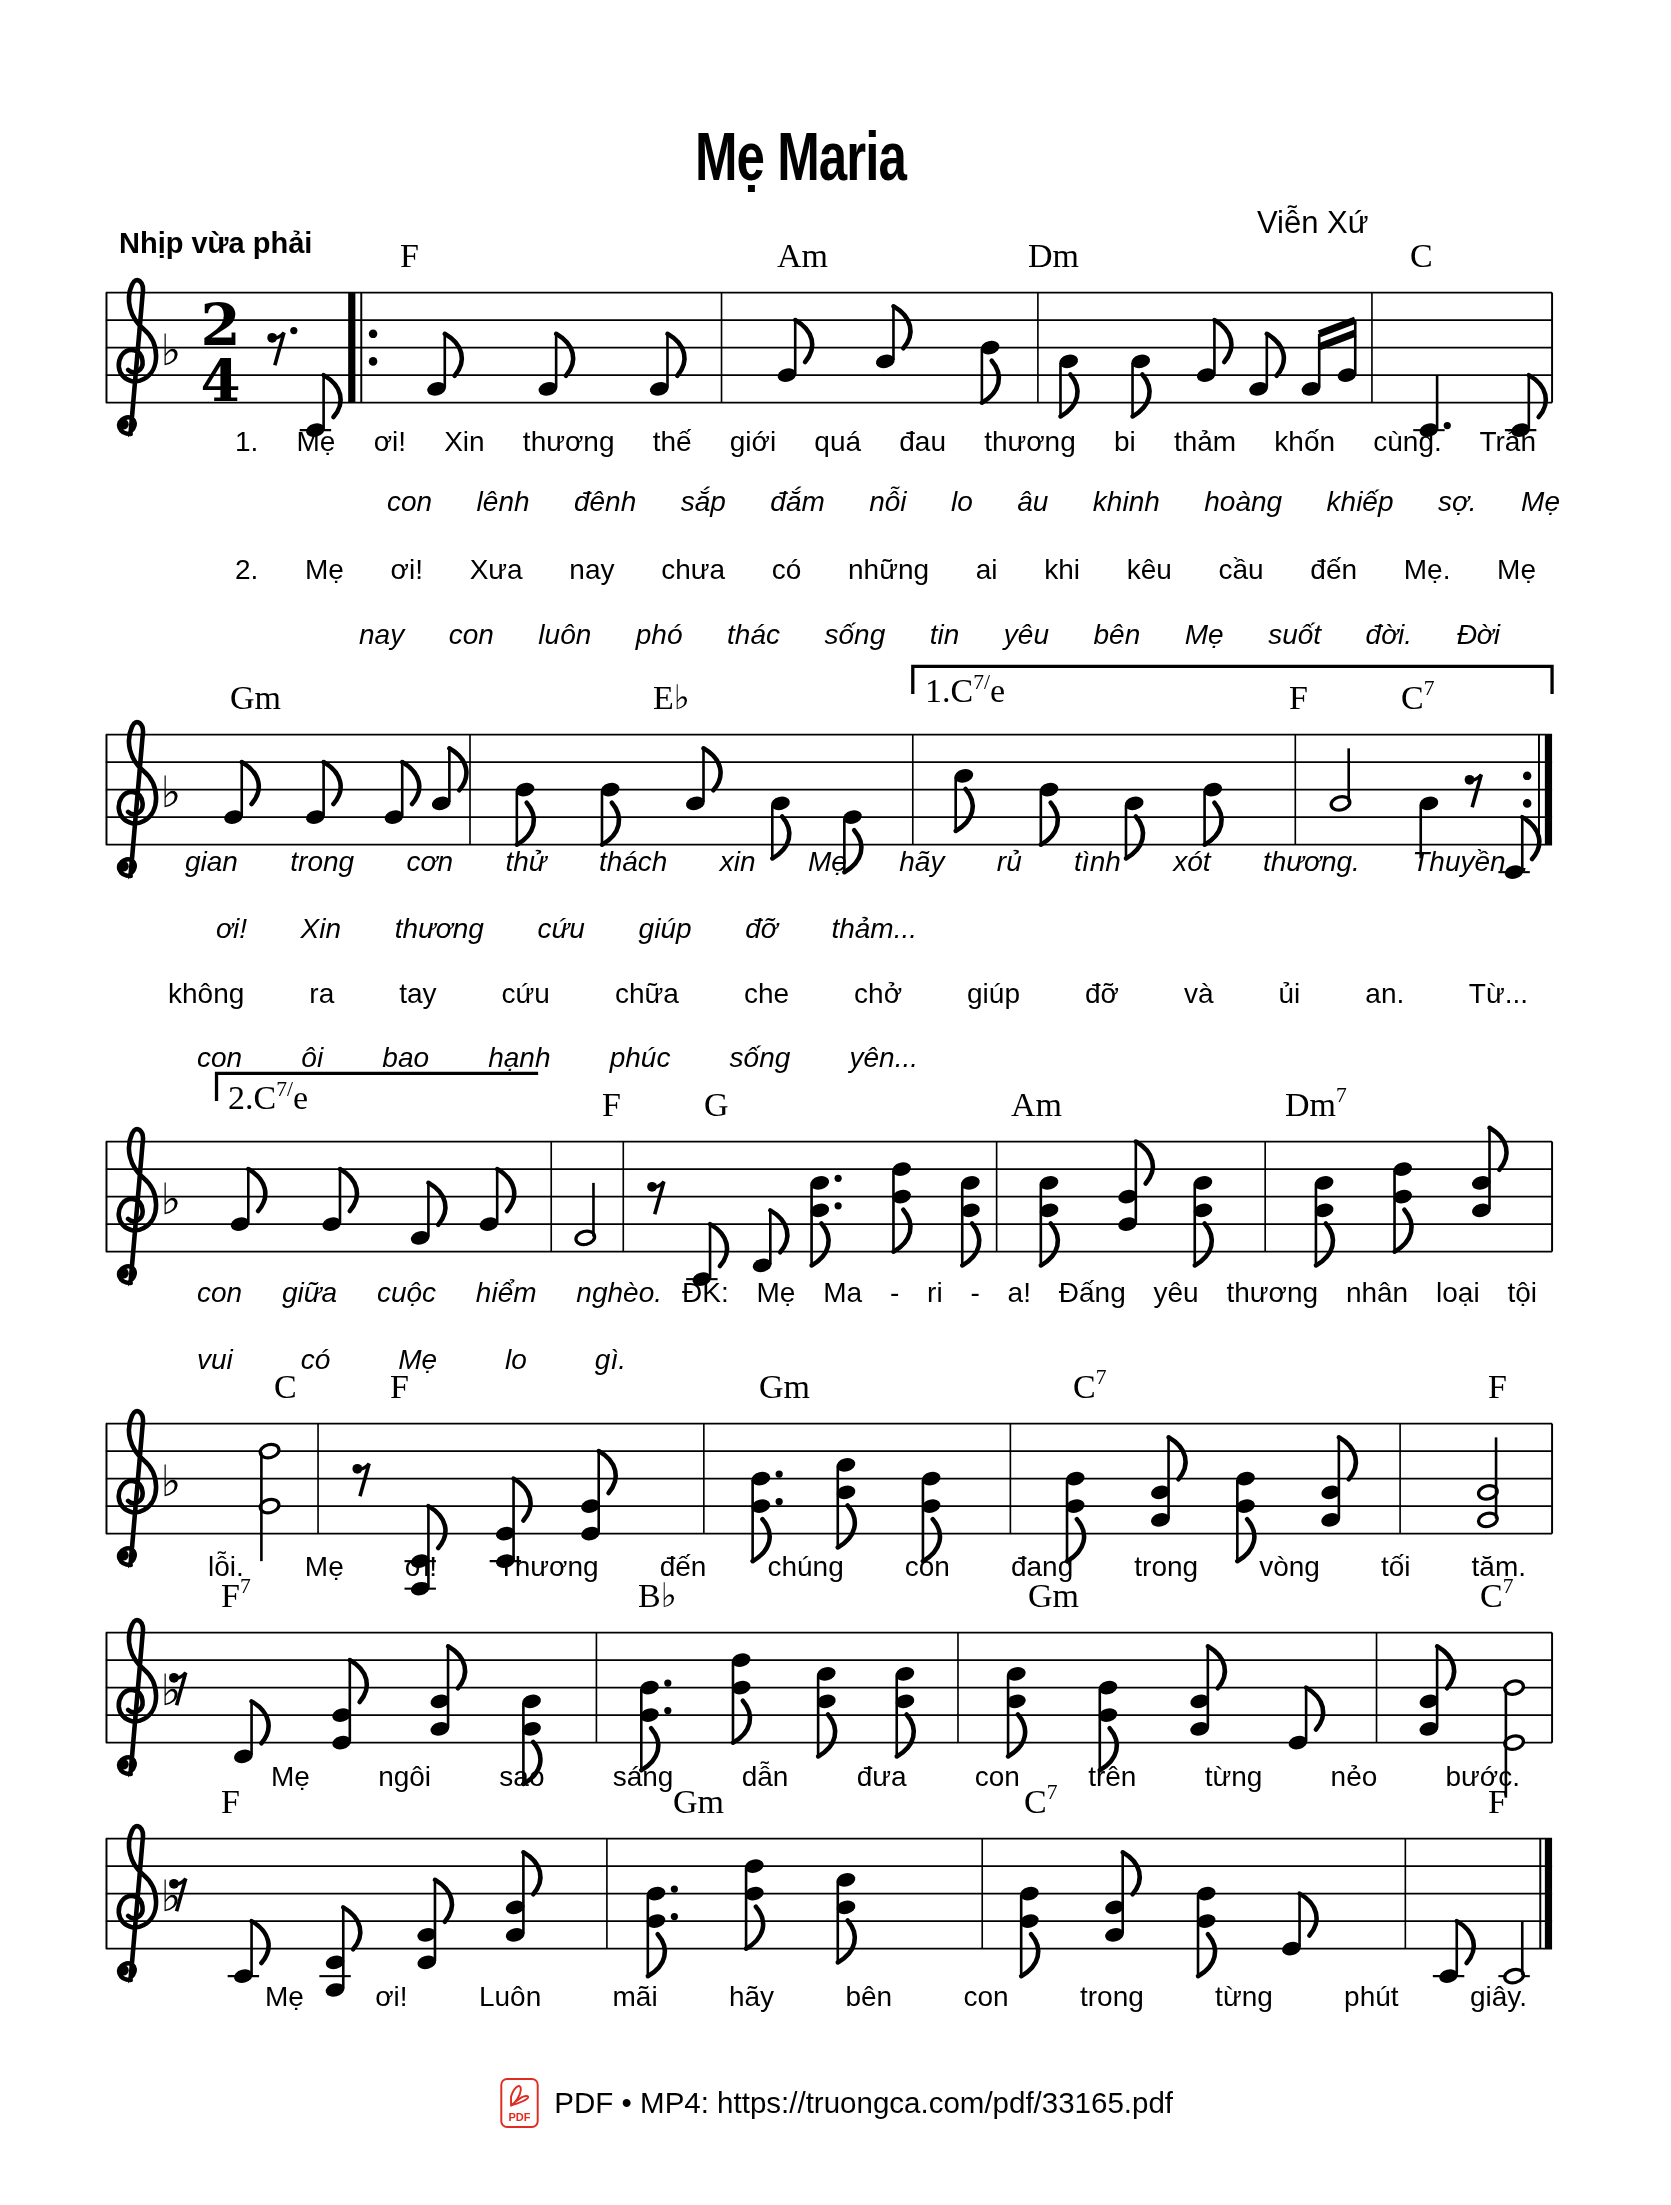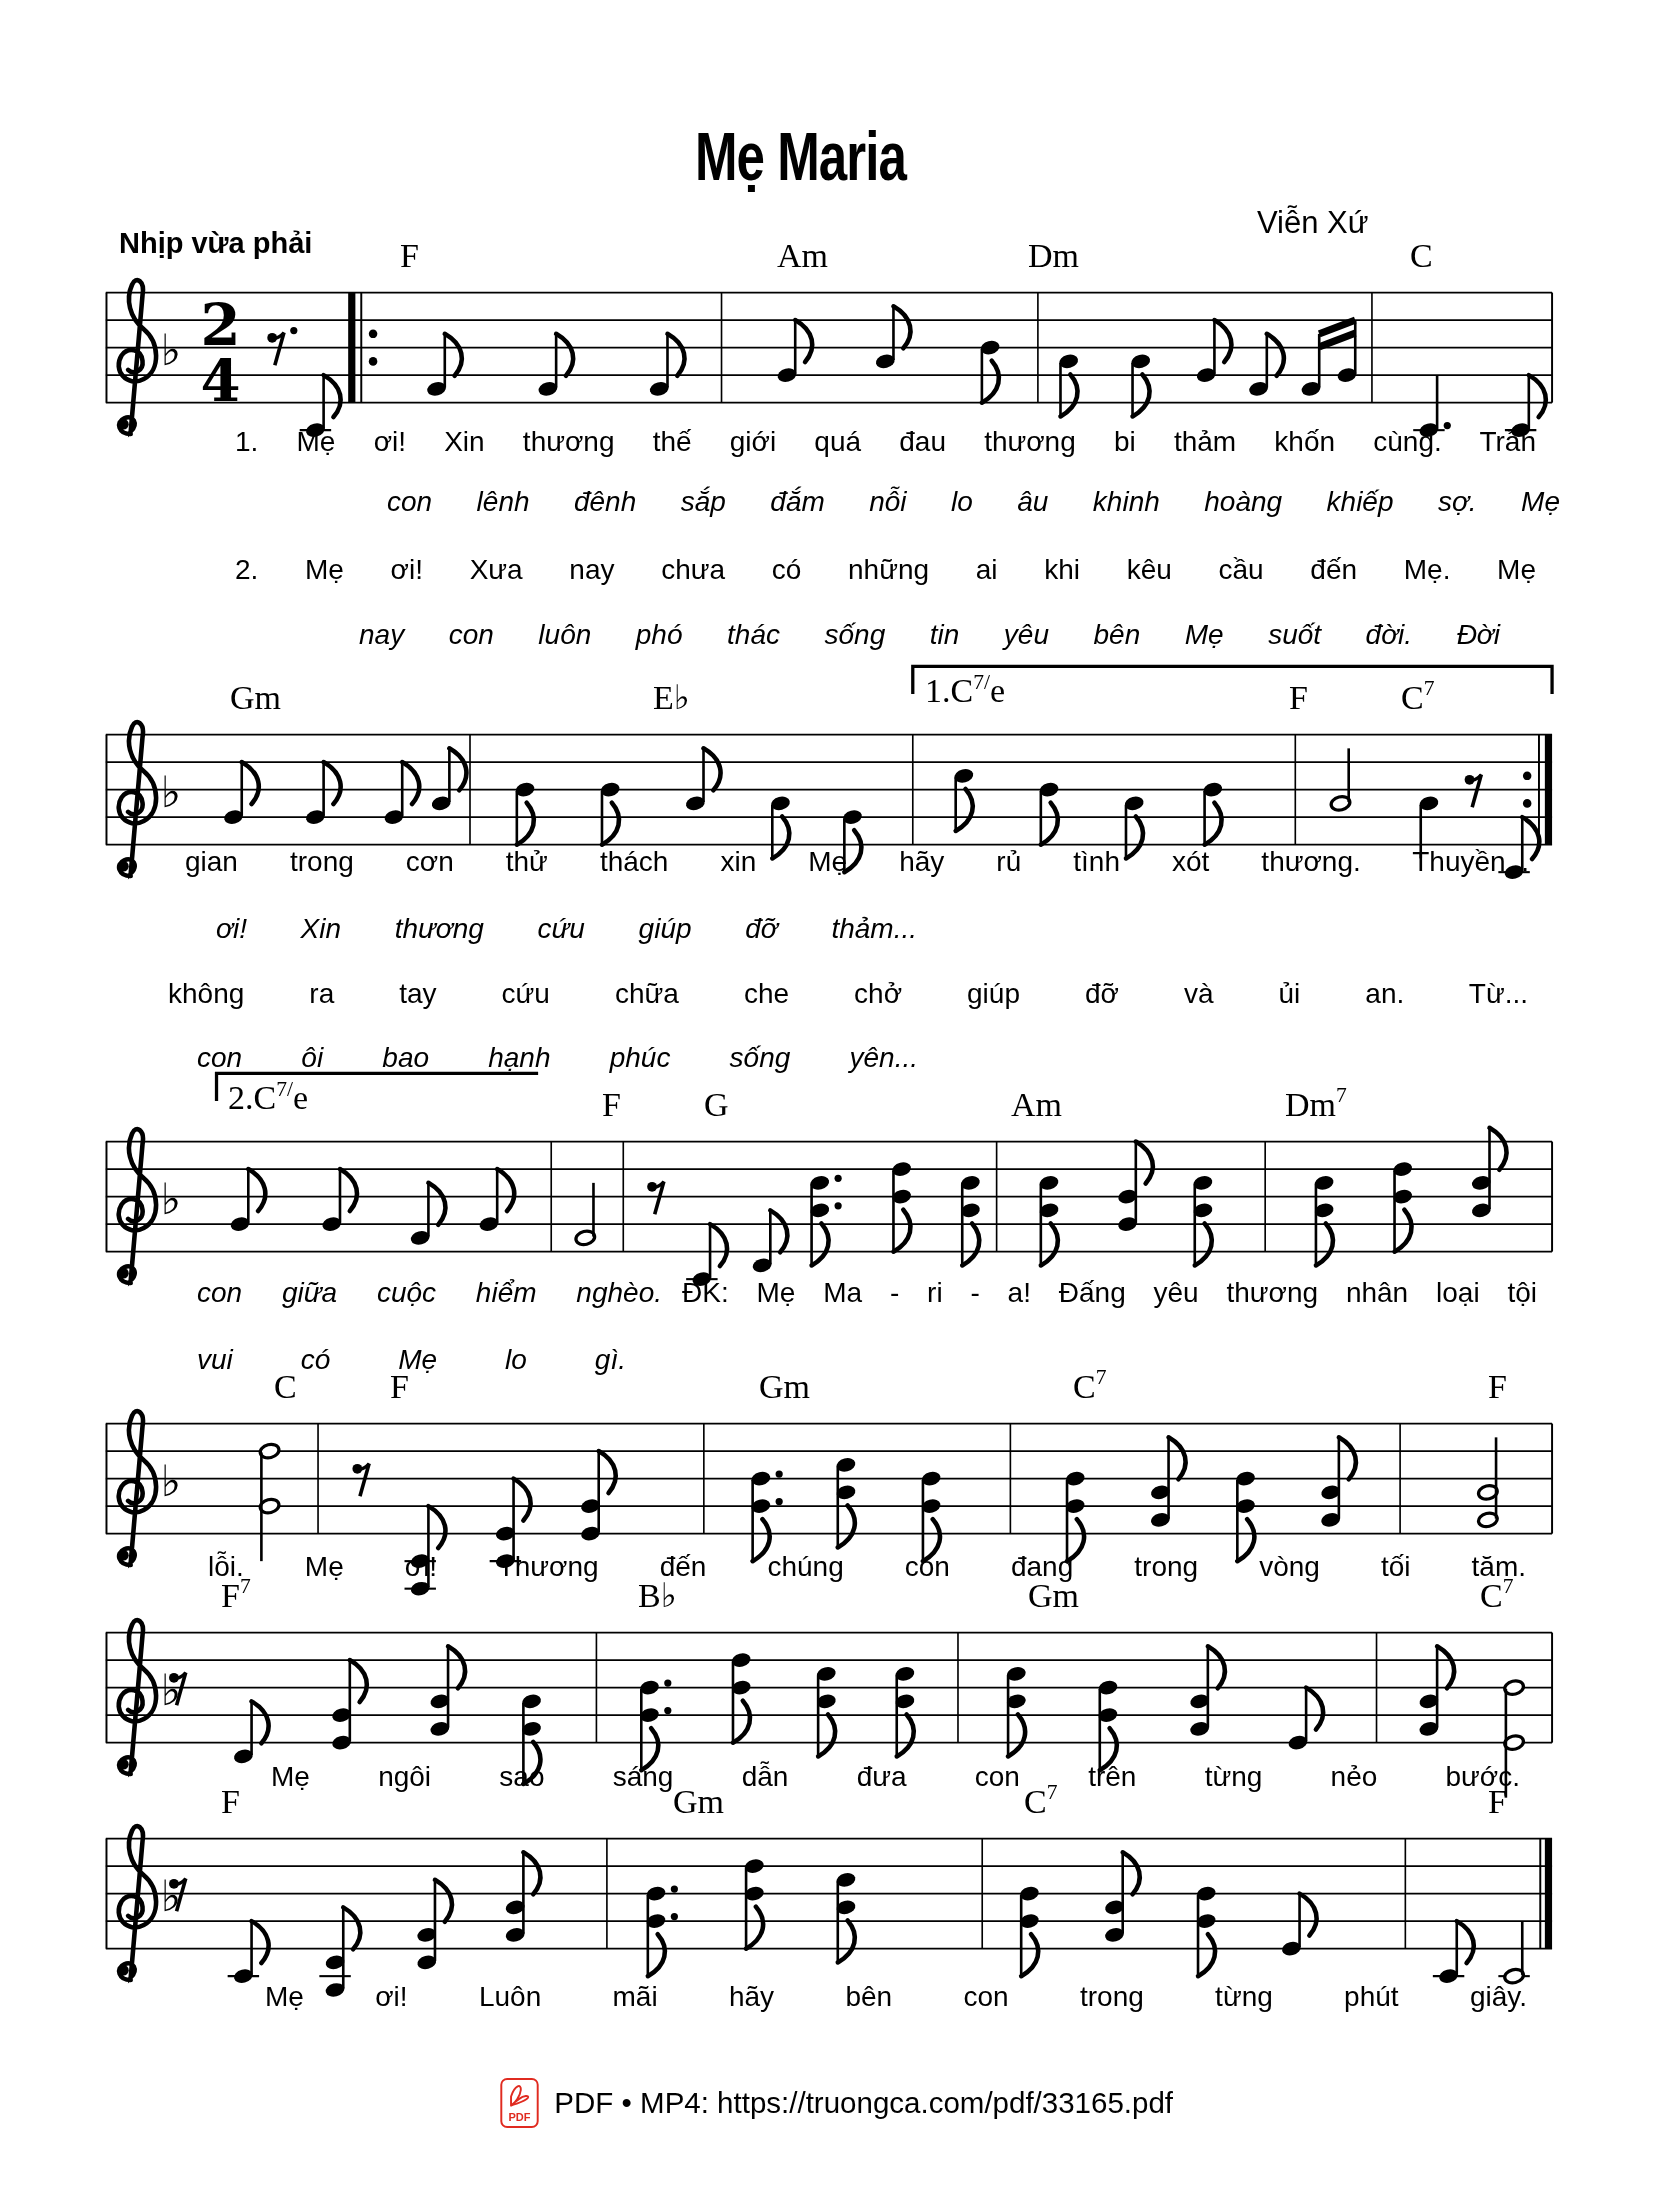--- a/index.html
+++ b/index.html
@@ -529,21 +529,21 @@
       </svg>
       <div class="chord" style="left: 142px; top: 25px;"><span>F</span></div>
       <div class="chord" style="left: 594px; top: 25px;"><span>Gm</span></div>
       <div class="chord" style="left: 945px; top: 25px;"><span>C</span><span class="sup">7</span></div>
       <div class="chord" style="left: 1409px; top: 25px;"><span>F</span></div>
     </div>
     <div class="lyric" style="left: 235px; top: 426px; width: 1301px;">1. Mẹ ơi! Xin thương thế giới quá đau thương bi thảm khốn cùng. Trần</div>
     <div class="lyric it" style="left: 355px; top: 486px; width: 1173px; margin-left: 32px;">con lênh đênh sắp đắm nỗi lo âu khinh hoàng khiếp sợ. Mẹ</div>
     <div class="lyric" style="left: 235px; top: 554px; width: 1301px;">2. Mẹ ơi! Xưa nay chưa có những ai khi kêu cầu đến Mẹ. Mẹ</div>
     <div class="lyric it" style="left: 359px; top: 619px; width: 1141px;">nay con luôn phó thác sống tin yêu bên Mẹ suốt đời. Đời</div>
-    <div class="lyric" style="left: 185px; top: 846px; width: 1344px;">gian trong cơn thử thách xin Mẹ hãy rủ tình xót thương. Thuyền...</div>
+    <div class="lyric" style="left: 185px; top: 846px; width: 1344px; font-style: italic;">gian trong cơn thử thách xin Mẹ hãy rủ tình xót thương. Thuyền...</div>
     <div class="lyric it" style="left: 216px; top: 913px; width: 701px;">ơi! Xin thương cứu giúp đỡ thảm...</div>
     <div class="lyric" style="left: 168px; top: 978px; width: 1360px;">không ra tay cứu chữa che chở giúp đỡ và ủi an. Từ...</div>
     <div class="lyric it" style="left: 197px; top: 1042px; width: 721px; font-style: italic;">con ôi bao hạnh phúc sống yên...</div>
     <div class="lyric it" style="left: 197px; top: 1277px; width: 465px;">con giữa cuộc hiểm nghèo.</div>
     <div class="lyric" style="left: 682px; top: 1277px; width: 855px;">ĐK: Mẹ Ma - ri - a! Đấng yêu thương nhân loại tội</div>
     <div class="lyric it" style="left: 197px; top: 1344px; width: 429px;">vui có Mẹ lo gì.</div>
     <div class="lyric" style="left: 208px; top: 1551px; width: 1318px;">lỗi. Mẹ ơi! Thương đến chúng con đang trong vòng tối tăm.</div>
     <div class="lyric" style="left: 271px; top: 1761px; width: 1249px;">Mẹ ngôi sao sáng dẫn đưa con trên từng nẻo bước.</div>
     <div class="lyric" style="left: 265px; top: 1981px; width: 1262px;">Mẹ ơi! Luôn mãi hãy bên con trong từng phút giây.</div>
   </div>

